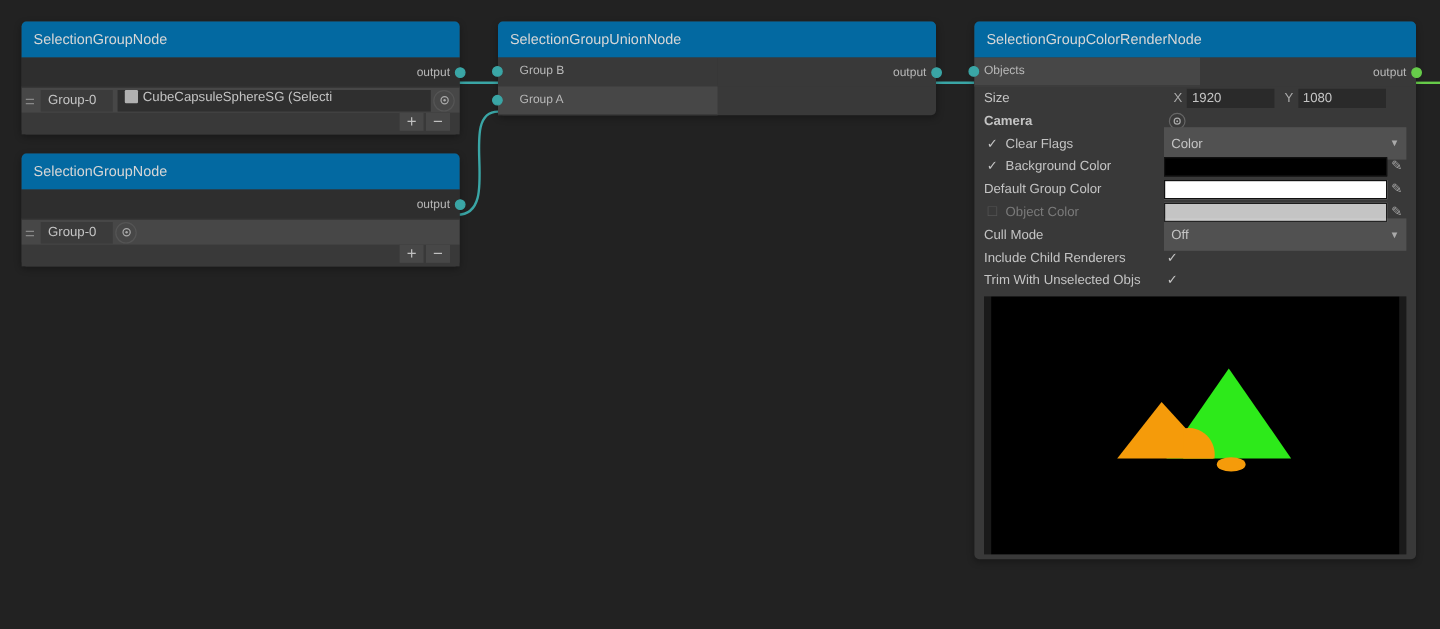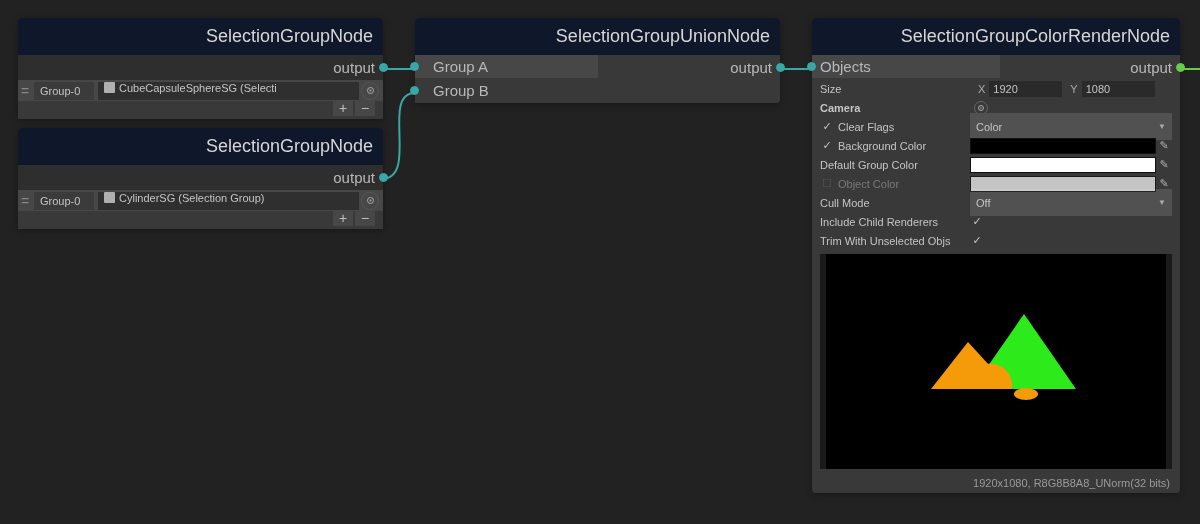--- a/index.html
+++ b/index.html
@@ -13,37 +13,36 @@
   position: relative;
   overflow: hidden;
 }
 .node {
   position: absolute;
   background: #393939;
   border-radius: 4px;
   box-shadow: 0 2px 6px rgba(0,0,0,0.3);
 }
 .node-header {
-  background: #0f172a;
+  background: #0369a1;
   padding: 8px 10px;
   border-radius: 4px 4px 0 0;
   color: #d6d6d6;
-  font-size: 18px;
-  text-align: right;
+  font-size: 12px;
 }
 .port-row {
   display: flex;
   align-items: center;
   height: 24px;
   padding: 0 8px;
   position: relative;
 }
 .port-row.output { justify-content: flex-end; background: #2e2e2e; }
 .port-row.input { justify-content: flex-start; background: #474747; border-bottom: 1px solid #3a3a3a; }
-.port-label { color: #b8b8b8; font-size: 15px; }
+.port-label { color: #b8b8b8; font-size: 10px; }
 .port-dot {
   width: 9px; height: 9px; border-radius: 50%;
   border: 1.5px solid #3aa6a6;
   background: transparent;
   position: absolute;
 }
 .port-dot.filled { background: #3aa6a6; }
 .port-dot.green { border-color: #67cc4a; }
 .port-dot.green.filled { background: #67cc4a; }
 .port-dot.right { right: -5px; }
@@ -211,50 +210,46 @@
   <div class="node-header">
     <span>SelectionGroupNode</span>
   </div>
   <div class="port-row output">
     <span class="port-label">output</span>
     <div class="port-dot right filled"></div>
   </div>
   <div class="group-row">
     <div class="drag-handle">=</div>
     <div class="group-label">Group-0</div>
-    <div class="group-value">
-      <span class="miniicon"></span>
-      <span>CylinderSG (Selection Group)</span>
-    </div>
     <div class="obj-btn">
       <svg width="9" height="9" viewBox="0 0 9 9">
           <circle cx="4.5" cy="4.5" r="3" stroke="#aaa" stroke-width="1" fill="none"></circle>
           <circle cx="4.5" cy="4.5" r="1" fill="#aaa"></circle>
         </svg>
     </div>
   </div>
   <div class="pm-row">
     <div class="pm-btn">+</div>
     <div class="pm-btn">−</div>
   </div>
 </div>
 
 <div class="node" style="left:415px; top:18px; width:365px;">
   <div class="node-header">
     <span>SelectionGroupUnionNode</span>
   </div>
   <div style="display:flex;">
     <div style="flex:1;">
+      <div class="port-row input" style="background:#393939;">
+        <div class="port-dot left filled"></div>
+        <span class="port-label" style="margin-left:10px;">Group B</span>
+      </div>
       <div class="port-row input">
         <div class="port-dot left filled"></div>
         <span class="port-label" style="margin-left:10px;">Group A</span>
-      </div>
-      <div class="port-row input" style="background:#393939;">
-        <div class="port-dot left filled"></div>
-        <span class="port-label" style="margin-left:10px;">Group B</span>
       </div>
     </div>
     <div style="flex:1;">
       <div class="port-row output" style="background:#393939;">
         <span class="port-label">output</span>
         <div class="port-dot right filled"></div>
       </div>
     </div>
   </div>
 </div>
@@ -346,14 +341,13 @@
   <div class="preview">
     <svg viewBox="0 0 340 215">
       <rect width="340" height="215" fill="#000"></rect>
       <polygon points="198,60 250,135 146,135" fill="#2dea1a"></polygon>
       <polygon points="142,88 185,135 105,135" fill="#f59b0a"></polygon>
       <path d="M 160 110 A 22 22 0 0 1 186 135 L 160 135 Z" fill="#f59b0a"></path>
       <ellipse cx="200" cy="140" rx="12" ry="6" fill="#f59b0a"></ellipse>
     </svg>
   </div>
 
-  <div class="footer">1920x1080, R8G8B8A8_UNorm(32 bits)</div>
 </div>
 
 </body></html>

